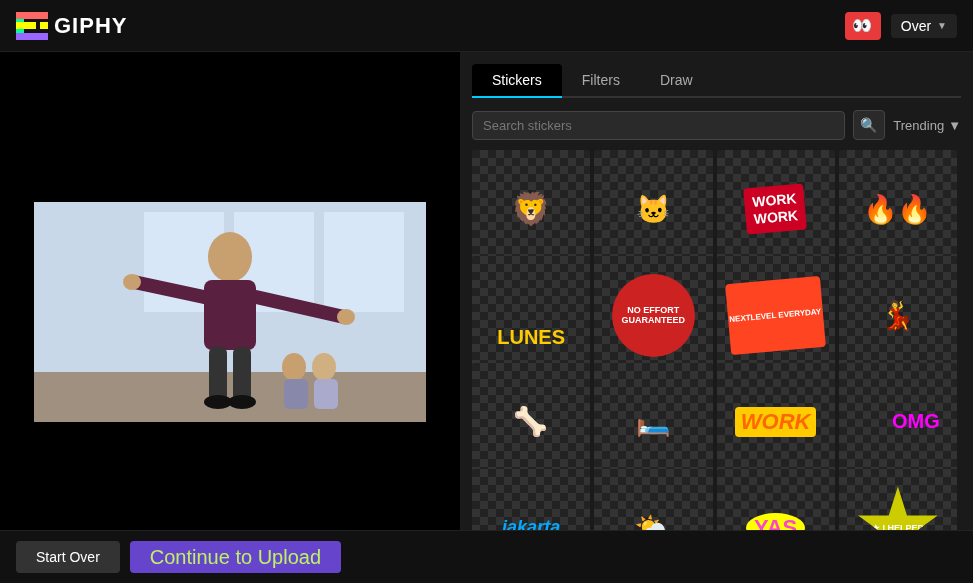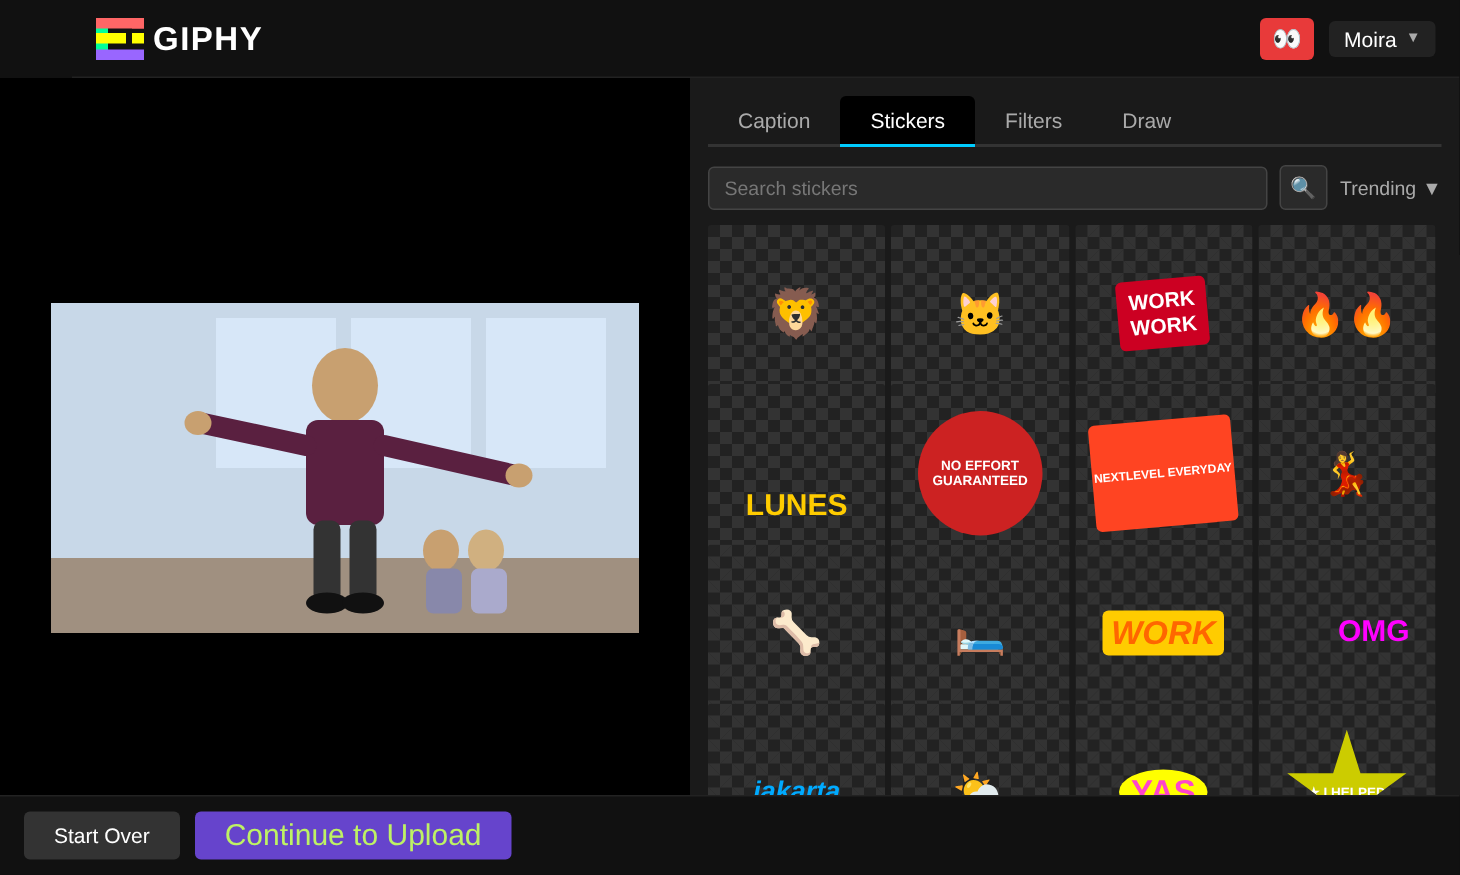--- a/index.html
+++ b/index.html
@@ -13,21 +13,20 @@
     }
 
     
     #header {
       background: #111;
       height: 52px;
       display: flex;
       align-items: center;
       padding: 0 16px;
       border-bottom: 1px solid #222;
-      margin-left: 48px;
     }
     #logo-area {
       display: flex;
       align-items: center;
       gap: 6px;
     }
     #logo-icon {
       width: 32px;
       height: 28px;
     }
@@ -291,21 +290,21 @@
       <rect x="24" y="0" width="8" height="7" fill="#ff6666"></rect>
       <rect x="0" y="21" width="32" height="7" fill="#9966ff"></rect>
     </svg>
     <span id="logo-text">GIPHY</span>
   </div>
   <div id="header-right">
     <div id="avatar-box">
       <span>👀</span>
     </div>
     <button id="user-btn">
-      <span>Moira</span>
+      <span>Over</span>
       <span class="chevron">▼</span>
     </button>
   </div>
 </div>
 
 <div id="main">
 
   <div id="left-panel">
     <div id="video-container">
       <div id="video-bg-top"></div>
@@ -344,21 +343,20 @@
           <rect x="280" y="177" width="24" height="30" rx="5" fill="#aaaacc"></rect>
         </svg>
       </div>
       <div id="video-bg-bottom"></div>
     </div>
   </div>
 
   <div id="right-panel">
 
     <div id="tabs">
-      <button class="tab">Caption</button>
       <button class="tab active">Stickers</button>
       <button class="tab">Filters</button>
       <button class="tab">Draw</button>
     </div>
 
     <div id="search-area">
       <input id="search-input" type="text" placeholder="Search stickers" style="">
       <button id="search-btn">
         <span>🔍</span>
       </button>

